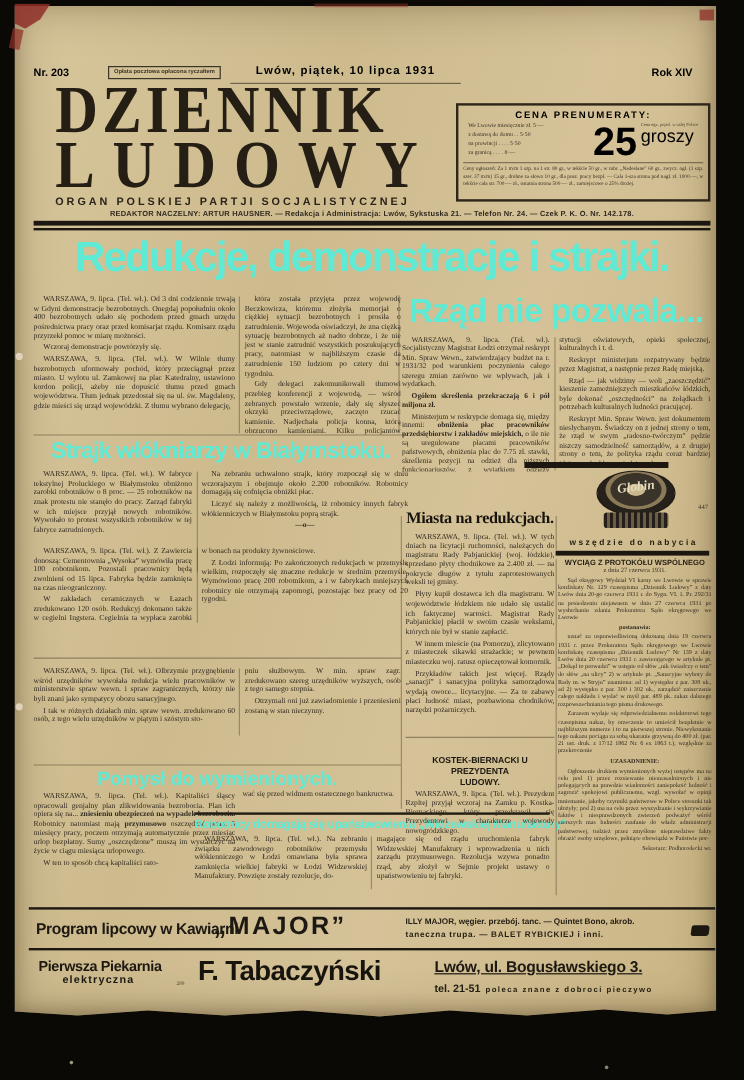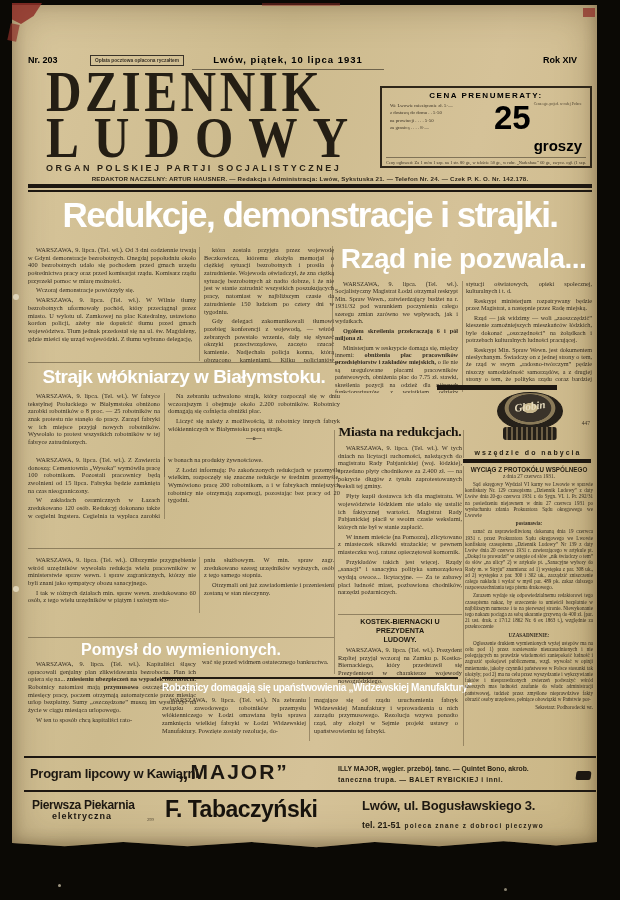--- a/index.html
+++ b/index.html
@@ -13,21 +13,21 @@
   .sans{font-family:"Liberation Sans",sans-serif;}
   .serif{font-family:"Liberation Serif",serif;}
   .art{font:6.4px/1.2 "Liberation Serif",serif;color:#332b20;overflow:hidden;}
   .art p{margin:0 0 2px 0;text-indent:8px;text-align:justify;}
   .art p.b{font-weight:bold;}
   .art p.endmark{text-align:center;text-indent:0;font-weight:bold;}
   .cols{display:flex;gap:8px;position:relative;}
   .vdiv{position:absolute;top:1px;bottom:1px;width:1px;background:rgba(62,50,30,.38);}
   .vline{position:absolute;width:1px;background:rgba(62,50,30,.38);}
   .rule{position:absolute;background:#1d1711;}
-  .sec-head{font-family:"Liberation Sans",sans-serif;font-weight:bold;color:#ffffff;text-align:center;}
+  .sec-head{font-family:"Liberation Sans",sans-serif;font-weight:bold;color:#5eead4;text-align:center;}
   .tin{width:72px;height:48px;margin:2px auto 0;position:relative;}
   .tin .lid{position:absolute;left:3px;right:3px;top:0;bottom:10px;border-radius:50%;
     background:radial-gradient(ellipse at 50% 42%, #c9b88e 0 16%, #3a332a 18% 46%, #8a7a58 48% 55%, #26211a 57% 100%);
     border:1px solid #1f1a14;}
   .tin .brand{position:absolute;top:9px;left:0;right:0;text-align:center;
     font:italic bold 11px/1 "Liberation Serif",serif;color:#e6dbbd;transform:rotate(-7deg);}
   .tin .base{position:absolute;left:9px;right:9px;bottom:0;height:13px;border-radius:3px;
     background:repeating-linear-gradient(90deg,#241f18 0 3px,#6b5d44 3px 5px);}
   .red{position:absolute;background:#8e2f28;}
   .hole{position:absolute;width:6px;height:6px;border-radius:50%;background:#ded3b8;}
@@ -63,21 +63,21 @@
     <div style="display:flex;align-items:flex-start;margin-top:2px;justify-content:center;">
       <div style="width:100px;font-size:4.8px;line-height:1.55;color:#3a3124;">
         <div>We Lwowie miesięcznie zł. 5·—</div>
         <div>z dostawą do domu . . 5·50</div>
         <div>na prowincji . . . . 5·50</div>
         <div>za granicą . . . . 8·—</div>
       </div>
       <div class="sans" style="font-weight:bold;font-size:33px;line-height:.95;margin-left:4px;">25</div>
       <div style="margin-left:3px;">
         <div style="font-size:3.8px;color:#4a3f2d;">Cena egz. pojed. w całej Polsce</div>
-        <div class="sans" style="font-weight:bold;font-size:15px;line-height:1.1;margin-top:32px;">groszy</div>
+        <div class="sans" style="font-weight:normal;font-size:15px;line-height:1.1;">groszy</div>
       </div>
     </div>
     <div style="border-top:1px solid rgba(46,38,25,.5);margin-top:2px;padding-top:2px;font-size:4.4px;line-height:1.3;text-align:justify;color:#3a3124;">Ceny ogłoszeń: Za 1 m/m 1 szp. na 1 str. 80 gr., w tekście 50 gr., w rubr. „Nadesłane” 60 gr., zwycz. ogł. (1 szp. szer. 37 m/m) 15 gr., drobne za słowo 10 gr., dla posz. pracy bezpł. — Cała 1-sza strona pod nagł. zł. 1000·—, w tekście cała str. 700·— zł., ostatnia strona 500·— zł., zamiejscowe o 25% drożej.</div>
   </div>
 
   <div class="abs sec-head" style="left:24px;top:194px;width:572px;font-size:35px;line-height:1.2;letter-spacing:-1.5px;">Redukcje, demonstracje i strajki.</div>
 
   <div class="abs art cols" style="left:28px;top:246px;width:306px;height:116px;">
     <i class="vdiv" style="left:171px;"></i>
     <div style="flex:0 0 168px;">
@@ -178,21 +178,21 @@
   <div class="abs" style="left:338px;top:424px;width:124px;">
     <div class="serif" style="font-weight:bold;font-size:13.5px;letter-spacing:-.3px;text-align:center;color:#17130d;">Miasta na redukcjach.</div>
     <div class="art" style="margin-top:4px;height:160px;">
       <p>WARSZAWA, 9. lipca. (Tel. wł.). W tych dniach na licytacji ruchomości, należących do magistratu Rady Pabjanickiej (woj. łódzkie), sprzedano płyty chodnikowe za 2.400 zł. — na pokrycie długów z tytułu zaprotestowanych weksli tej gminy.</p>
       <p>Płyty kupił dostawca ich dla magistratu. W województwie łódzkiem nie udało się ustalić ich faktycznej wartości. Magistrat Rady Pabjanickiej płacił w swoim czasie wekslami, których nie był w stanie zapłacić.</p>
       <p>W innem mieście (na Pomorzu), zlicytowano z miasteczek sikawki strażackie; w pewnem miasteczku woj. ratusz opieczętował komornik.</p>
       <p>Przykładów takich jest więcej. Rządy „sanacji” i sanacyjna polityka samorządowa wydają owoce... licytacyjne. — Za te zabawy płaci ludność miast, pozbawiona chodników, narzędzi pożarniczych.</p>
     </div>
   </div>
 
-  <div class="abs" style="left:338px;top:614px;width:124px;border-top:1px solid rgba(62,50,30,.45);padding-top:2px;">
+  <div class="abs" style="left:338px;top:614px;width:124px;border-top:1px solid rgba(62,50,30,.45);padding-top:14px;">
     <div class="sans" style="font-weight:bold;font-size:7.2px;text-align:center;line-height:1.25;color:#1d1810;">
       <div>KOSTEK-BIERNACKI U PREZYDENTA</div>
       <div>LUDOWY.</div>
     </div>
     <div class="art" style="margin-top:2px;height:42px;">
       <p>WARSZAWA, 9. lipca. (Tel. wł.). Prezydent Rzpltej przyjął wczoraj na Zamku p. Kostka-Biernackiego, który przedstawił się Prezydentowi w charakterze wojewody nowogródzkiego.</p>
       <p class="endmark">— : —</p>
     </div>
   </div>
 
@@ -233,21 +233,21 @@
     <div>ILLY MAJOR, węgier. przebój. tanc. — Quintet Bono, akrob.</div>
     <div style="letter-spacing:.6px;">taneczna trupa. — BALET RYBICKIEJ i inni.</div>
   </div>
   <div class="abs" style="left:576px;top:771px;width:15px;height:9px;background:#1d1711;border-radius:2px 3px 2px 2px;transform:skewX(-8deg);"></div>
   <div class="rule" style="left:24px;top:790px;width:572px;height:2px;"></div>
 
   <div class="abs sans" style="left:32px;top:798px;font-weight:bold;font-size:12px;letter-spacing:-.3px;color:#1d1811;">Pierwsza Piekarnia</div>
   <div class="abs sans" style="left:52px;top:811px;font-weight:bold;font-size:9px;letter-spacing:1px;color:#1d1811;">elektryczna</div>
   <div class="abs" style="left:147px;top:817px;font-size:4.5px;color:#4a3f2d;">299</div>
   <div class="abs sans" style="left:165px;top:796px;font-weight:bold;font-size:23px;letter-spacing:-.5px;color:#17130d;">F. Tabaczyński</div>
-  <div class="abs sans" style="left:362px;top:798px;font-weight:bold;font-size:13px;letter-spacing:-.2px;color:#1d1811;">Lwów, ul. Bogusławskiego 3.</div>
+  <div class="abs sans" style="left:362px;top:798px;font-weight:bold;font-size:13px;letter-spacing:-.2px;color:#1d1811;text-decoration:underline;">Lwów, ul. Bogusławskiego 3.</div>
   <div class="abs" style="left:362px;top:814px;color:#241e13;">
     <span class="sans" style="font-weight:bold;font-size:9px;">tel. 21-51</span>
     <span class="sans" style="font-weight:bold;font-size:6.5px;letter-spacing:1.2px;">poleca znane z dobroci pieczywo</span>
   </div>
 
   <div class="hole" style="left:58px;top:884px;width:3px;height:3px;opacity:.7;"></div>
   <div class="hole" style="left:504px;top:888px;width:3px;height:3px;opacity:.6;"></div>
 </div>
 
 </body></html>

